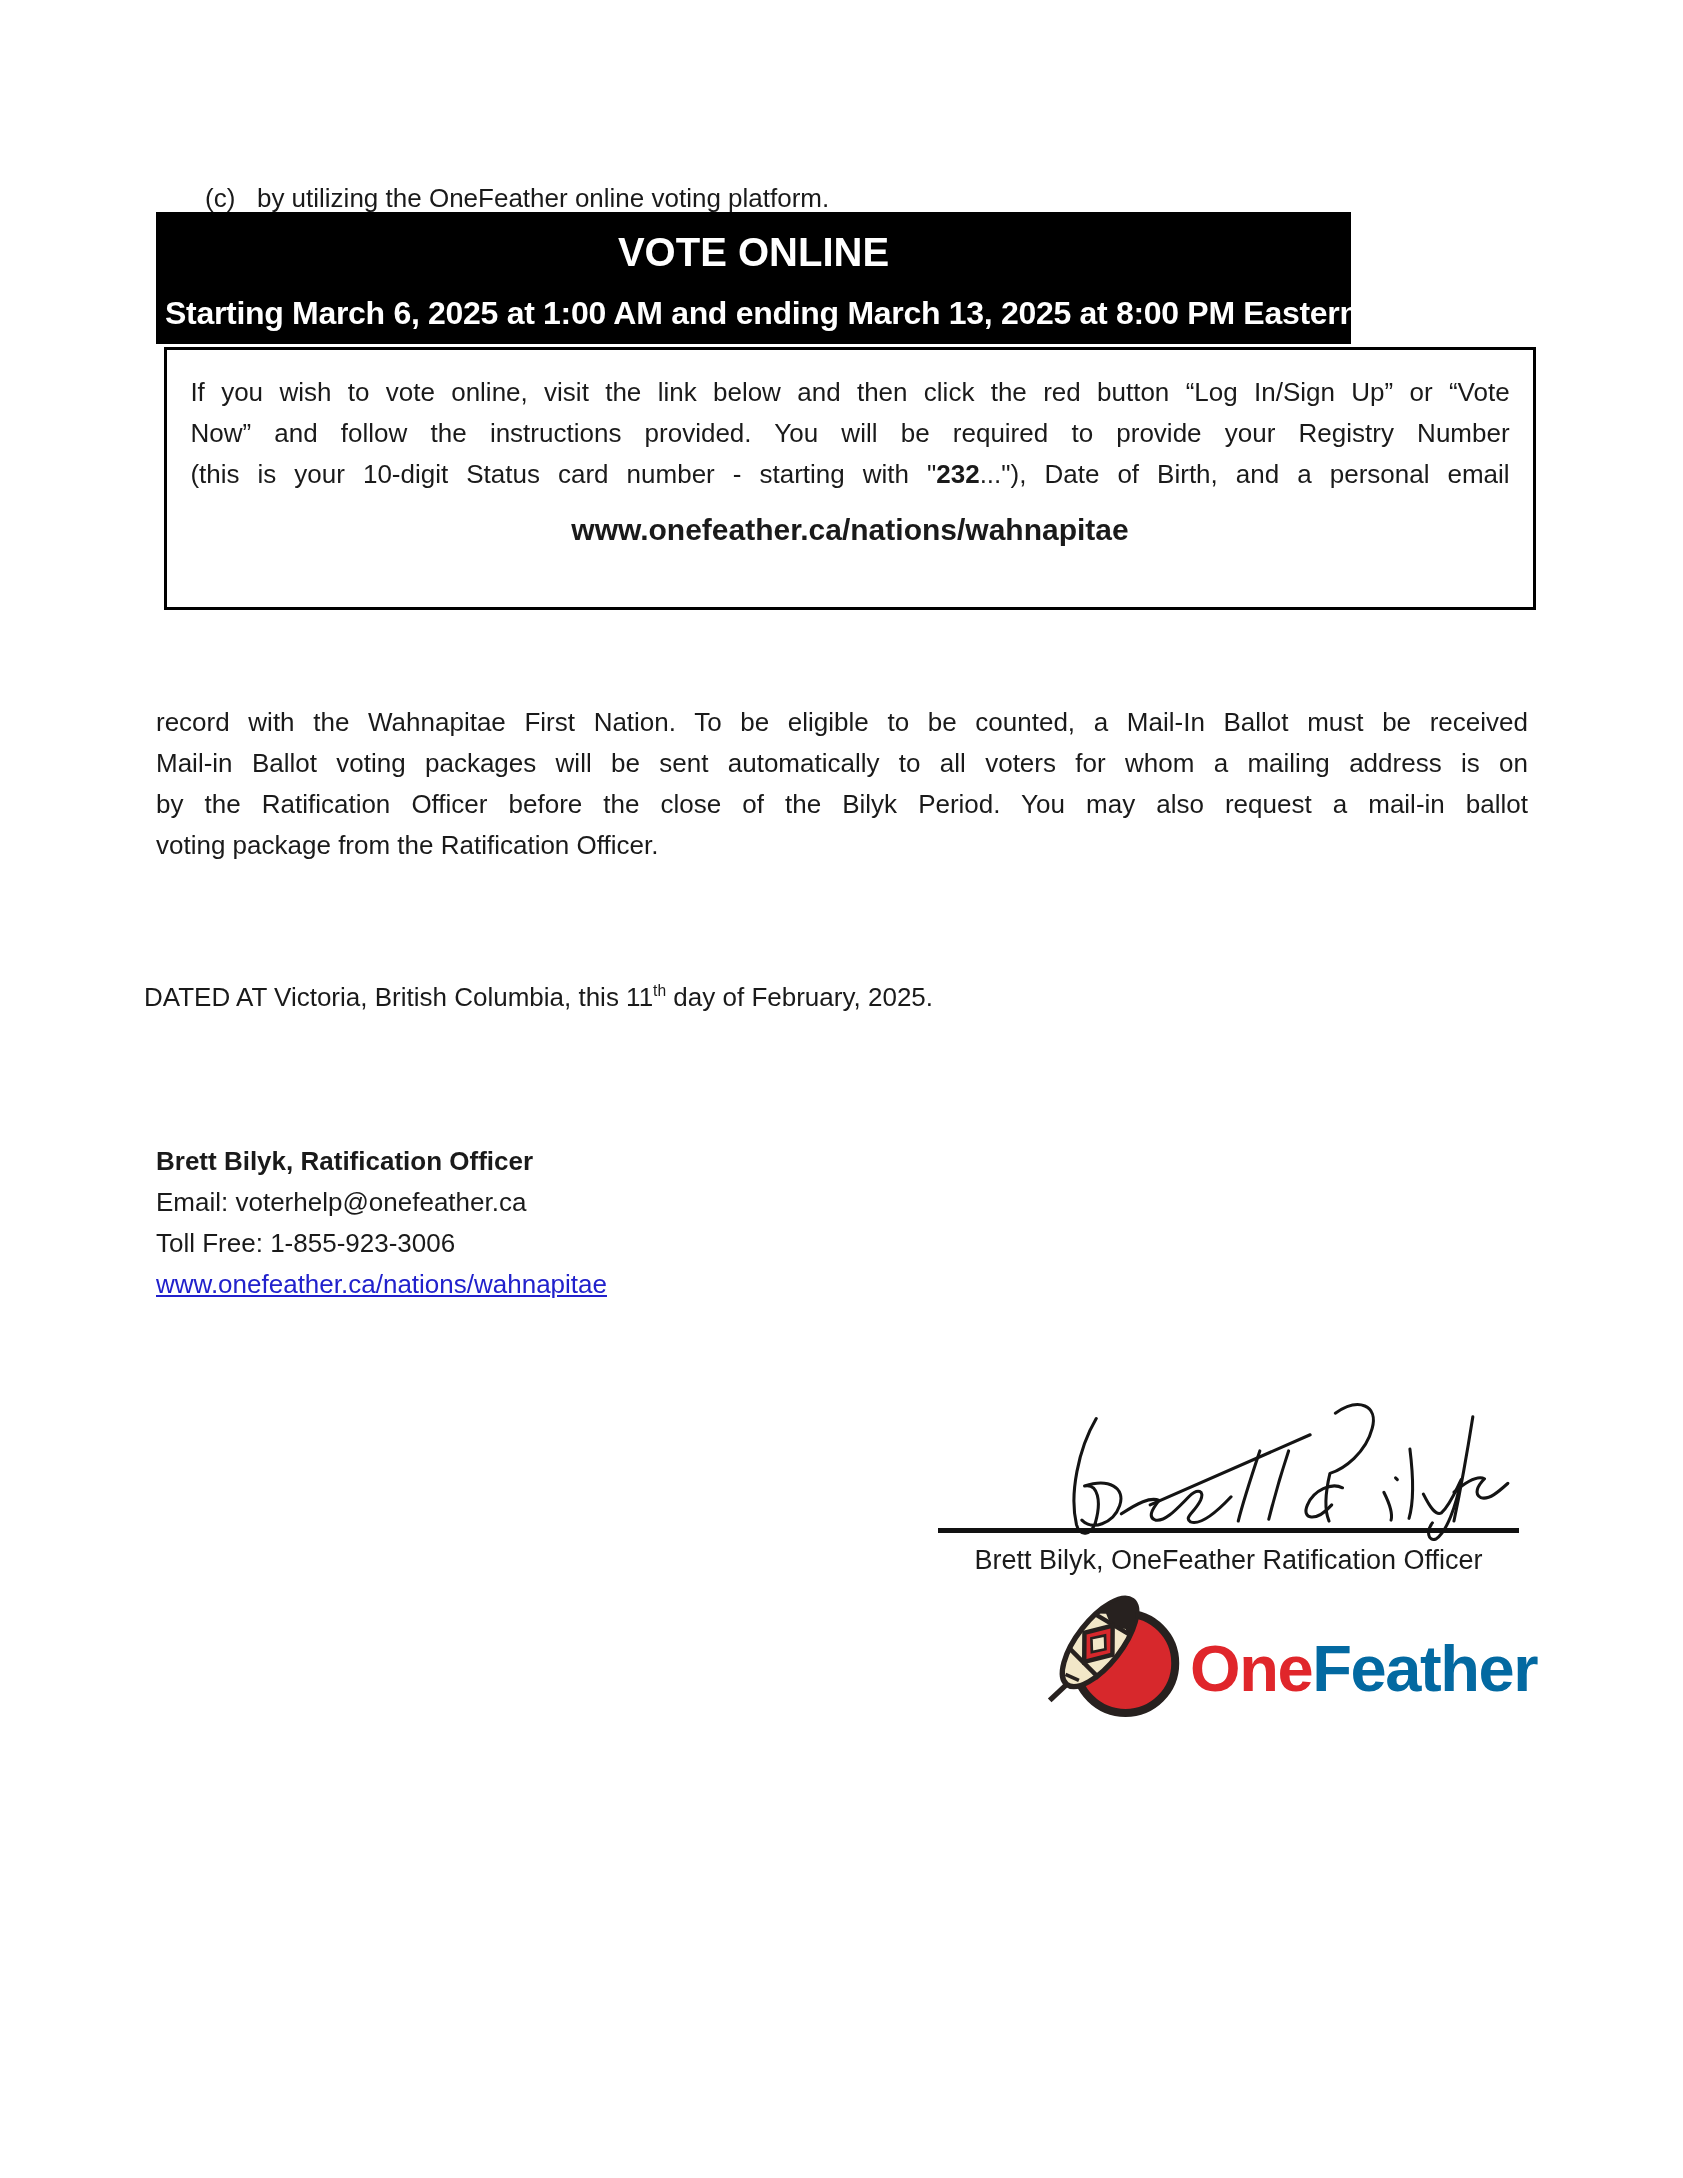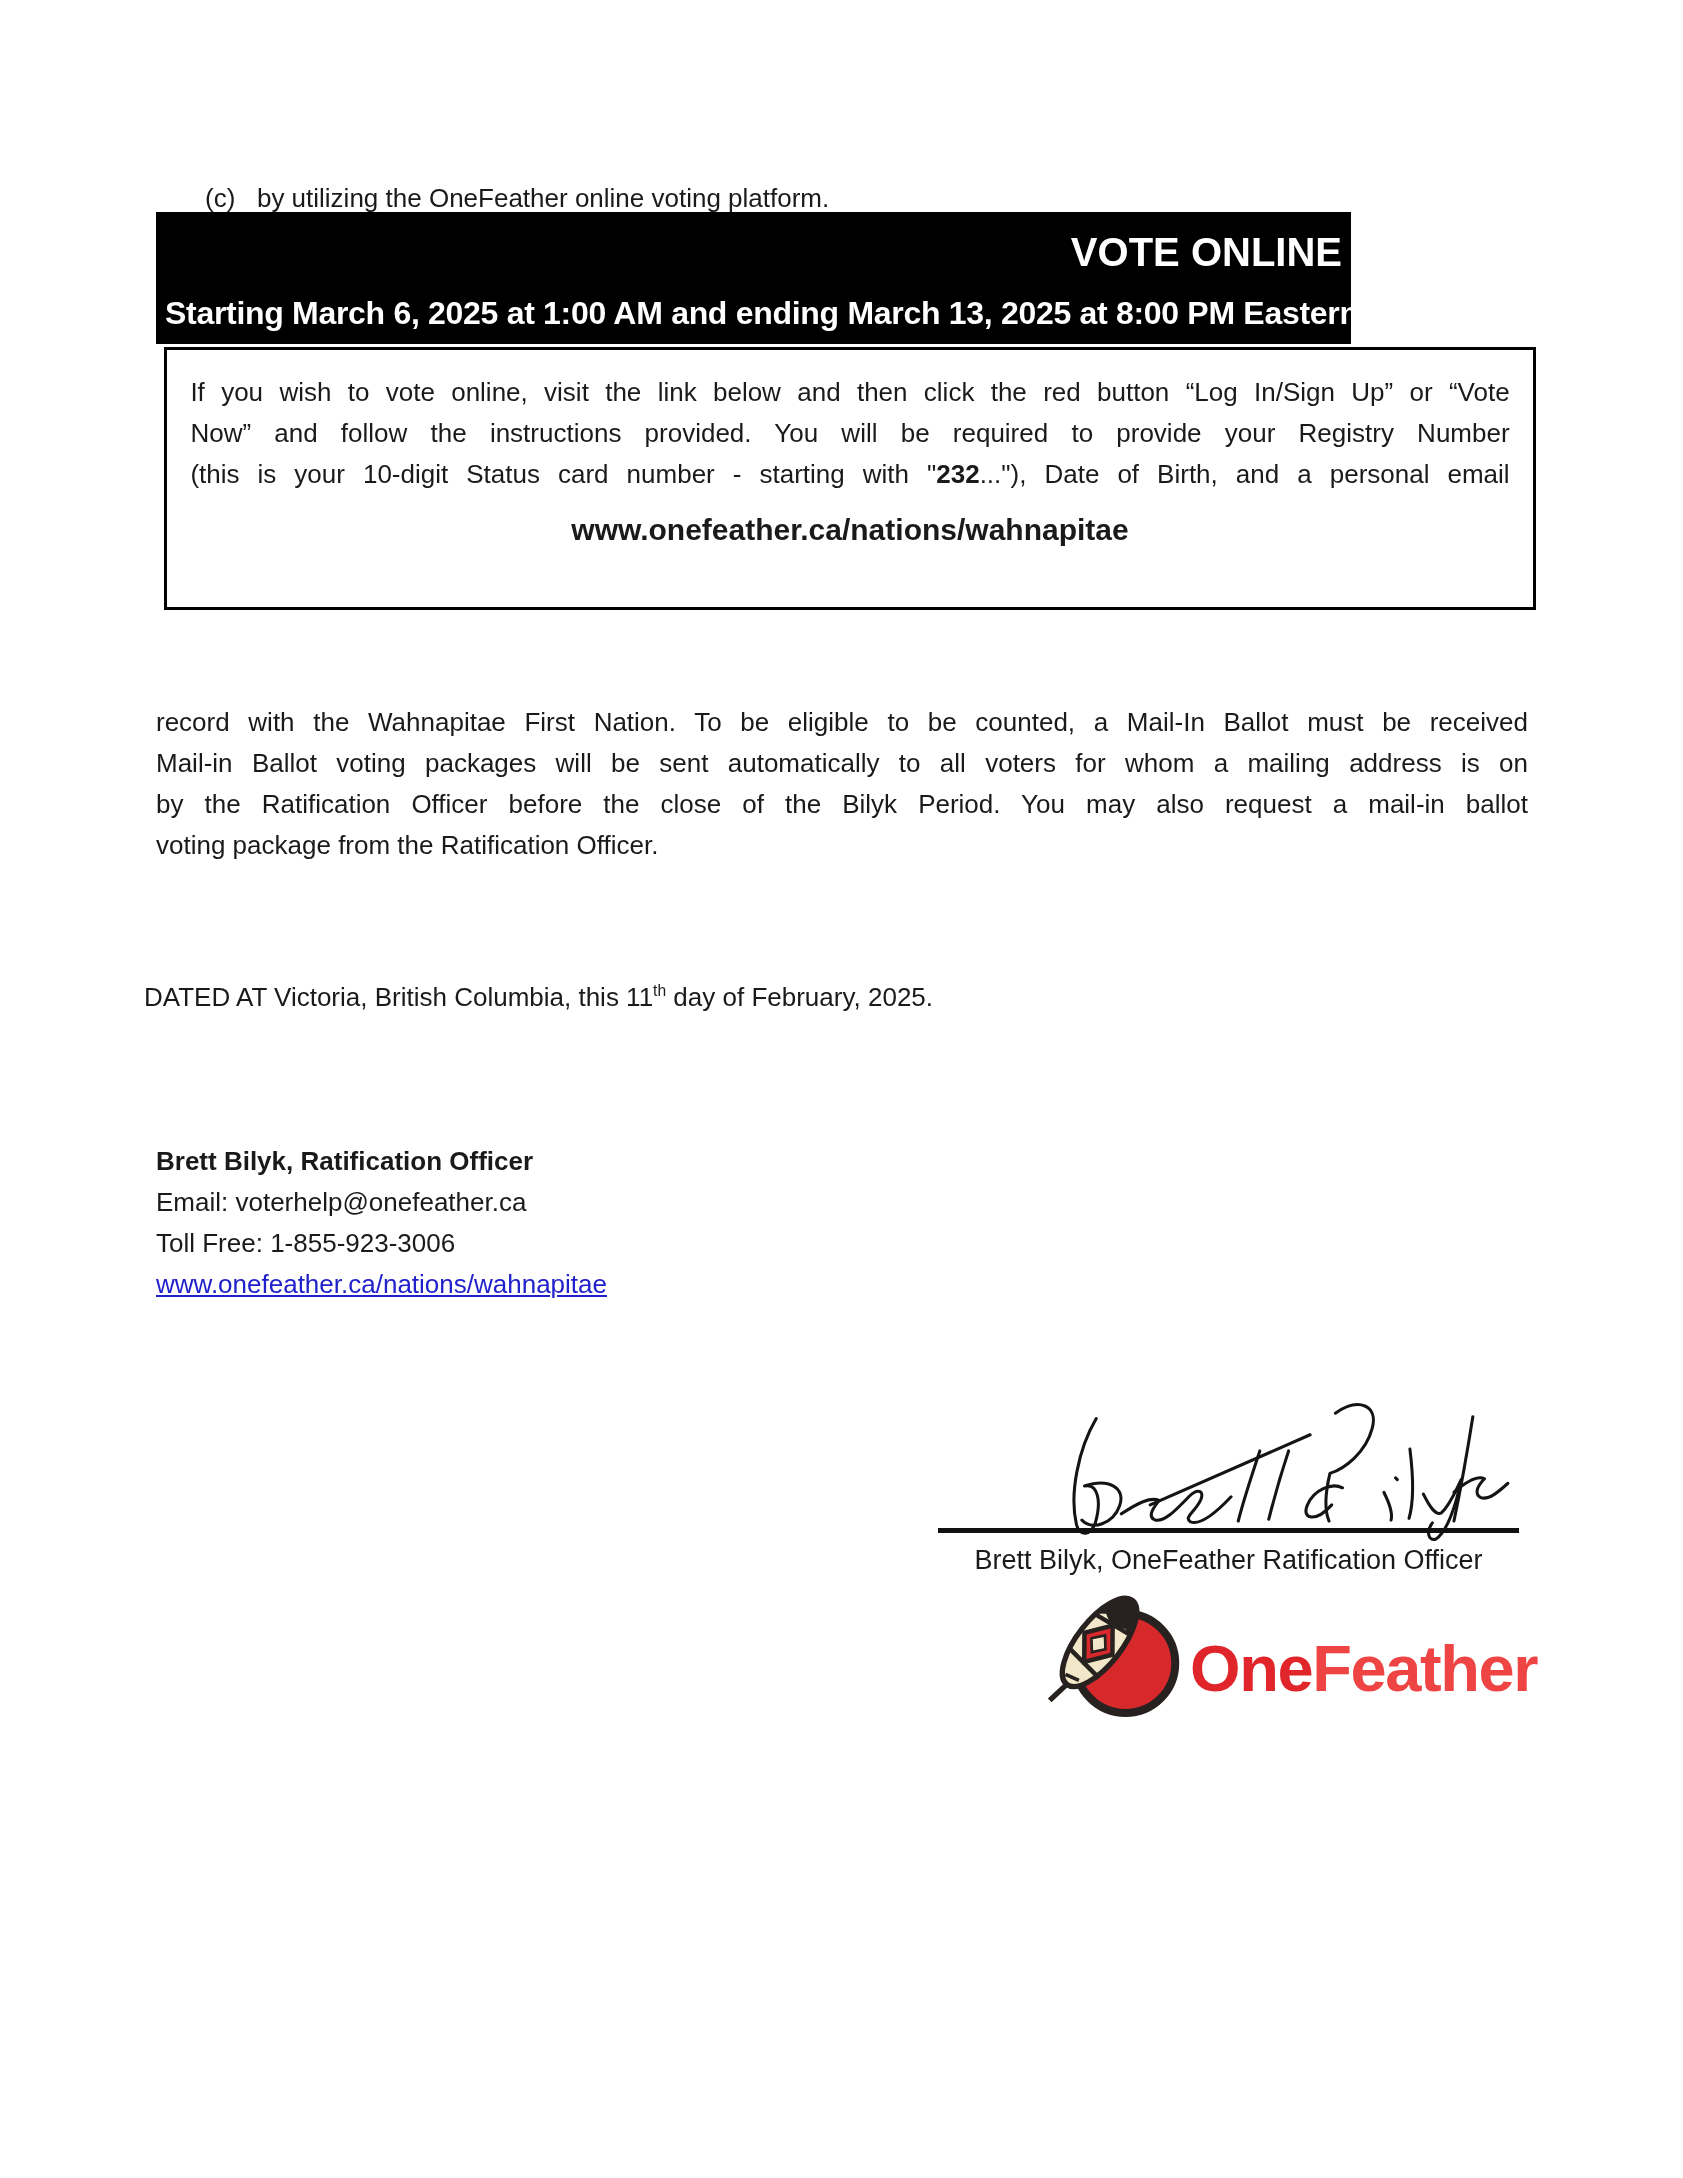--- a/index.html
+++ b/index.html
@@ -14,21 +14,21 @@
     overflow: hidden;
   }
   .body-text { font-size: 26px; line-height: 41px; color: #1a1a1a; }
 
   .list-line { position: absolute; left: 205px; top: 178px; }
   .list-label { display: inline-block; margin-right: 21.6px; }
 
   .banner {
     position: absolute; left: 156px; top: 212px; width: 1195px; height: 132px;
     display: flex; flex-direction: column; justify-content: space-between;
-    padding: 20px 9px 10.8px 9px; text-align: right;
+    padding: 20px 9px 10.8px 9px; text-align: center;
   }
   .banner-title { font-size: 40px; font-weight: bold; line-height: 41px; }
   .banner-subtitle { font-size: 32px; font-weight: bold; line-height: 40px; white-space: nowrap; letter-spacing: -0.3px; }
 
   .online-box {
     position: absolute; left: 164px; top: 347px; width: 1372px; height: 263px;
     background: #ffffff; border: 3.6px solid #000000;
     padding: 21.6px 23.4px 0 23.4px;
   }
   .jline { text-align: justify; text-align-last: justify; white-space: normal; }
@@ -121,17 +121,17 @@
       <path d="M 44 50 A 25 60 0 0 1 66 14 A 25 60 0 0 1 88 50 L 80 44 L 66 52 L 52 44 Z" fill="#27211f"></path>
       <path d="M 43 52 L 89 46" stroke="#27211f" stroke-width="5" fill="none"></path>
       <path d="M 42 100 L 90 106" stroke="#27211f" stroke-width="5" fill="none"></path>
       <polygon points="66,50 86,76 66,102 46,76" fill="#d7282c" stroke="#27211f" stroke-width="5"></polygon>
       <polygon points="66,64 76,76 66,88 56,76" fill="#f2e7c8" stroke="#27211f" stroke-width="3"></polygon>
       <path d="M 66 134 L 62 160" stroke="#27211f" stroke-width="6" fill="none"></path>
       <path d="M 58 126 L 74 122" stroke="#27211f" stroke-width="4" fill="none"></path>
     </g>
   </svg>
   <div class="logo-word">
-    <span style="color:#e0262b">One</span><span style="color:#ef4444">Feather</span>
+    <span style="color:#e0262b">One</span><span style="color:#0369a1">Feather</span>
   </div>
 
 </div>
 
 
 </body></html>

